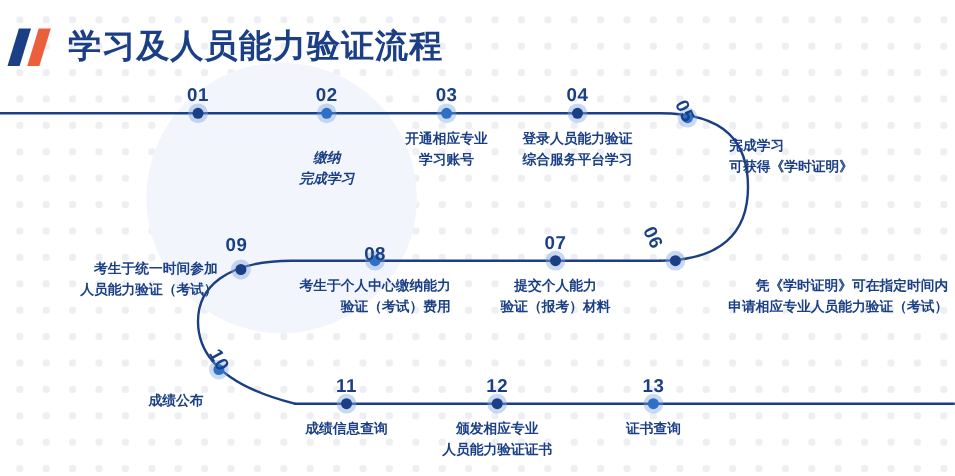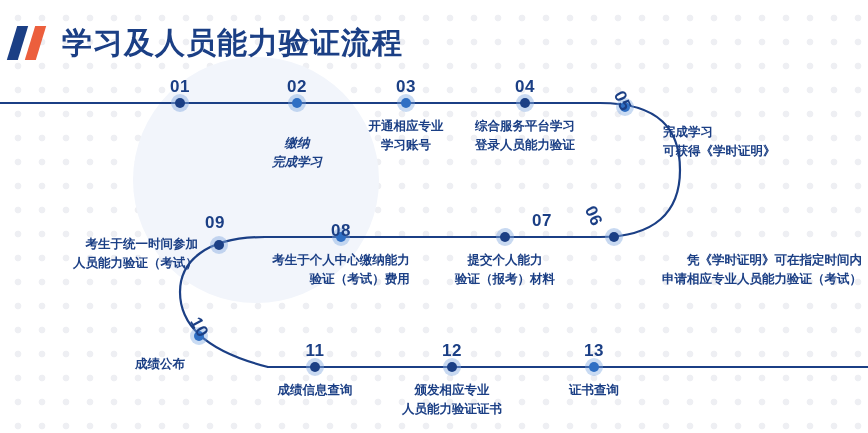--- a/index.html
+++ b/index.html
@@ -192,22 +192,22 @@
   <div class="label c" style="left:406px; top:117px;">
     <span class="ln">开通相应专业</span>
     <span class="ln">学习账号</span>
   </div>
 
   <div class="node" style="left:525px; top:103px;">
       <span class="dot"></span>
     </div>
   <div class="num above" style="left:525px; top:97px;">04</div>
   <div class="label c" style="left:525px; top:117px;">
+    <span class="ln">登录人员能力验证</span>
     <span class="ln">综合服务平台学习</span>
-    <span class="ln">登录人员能力验证</span>
   </div>
 
   <div class="node lite" style="left:625px; top:107px;">
       <span class="dot"></span>
     </div>
   <div class="num" style="left:627px; top:88px; transform:rotate(65deg); transform-origin:left top;">05</div>
   <div class="label l" style="left:663px; top:95px;margin-top:28px;">
     <span class="ln">完成学习</span>
     <span class="ln">可获得《学时证明》</span>
   </div>
@@ -217,21 +217,21 @@
     </div>
   <div class="num" style="left:598px; top:203px; transform:rotate(65deg); transform-origin:left top;">06</div>
   <div class="label r" style="left:862px; top:251px;">
     <span class="ln">凭《学时证明》可在指定时间内</span>
     <span class="ln">申请相应专业人员能力验证（考试）</span>
   </div>
 
   <div class="node" style="left:505px; top:237px;">
       <span class="dot"></span>
     </div>
-  <div class="num above" style="left:505px; top:231px;margin-left:37px;">07</div>
+  <div class="num above" style="left:505px; top:231px;">07</div>
   <div class="label c" style="left:505px; top:251px;">
     <span class="ln">提交个人能力</span>
     <span class="ln">验证（报考）材料</span>
   </div>
 
   <div class="node lite" style="left:341px; top:237px;">
       <span class="dot"></span>
     </div>
   <div class="num above" style="left:341px; top:221px;margin-top:20px;">08</div>
   <div class="label c" style="left:341px; top:251px;text-align:right;">

